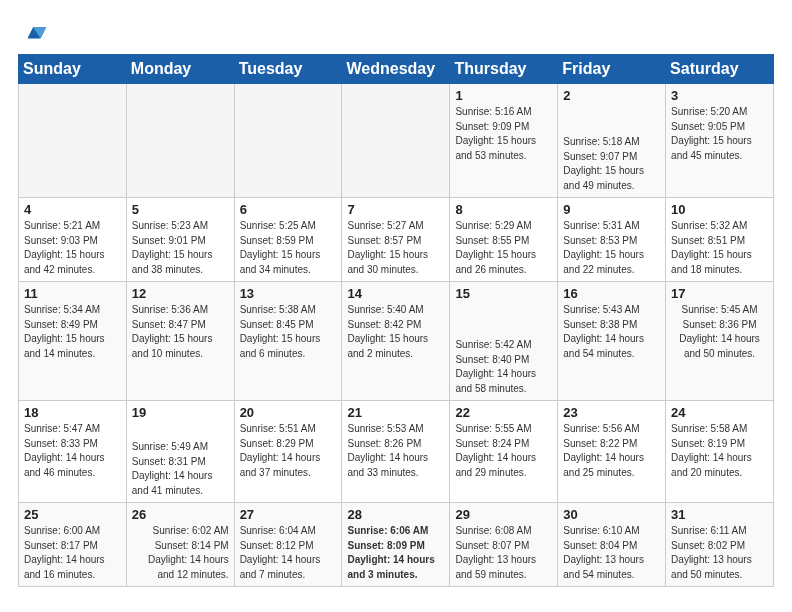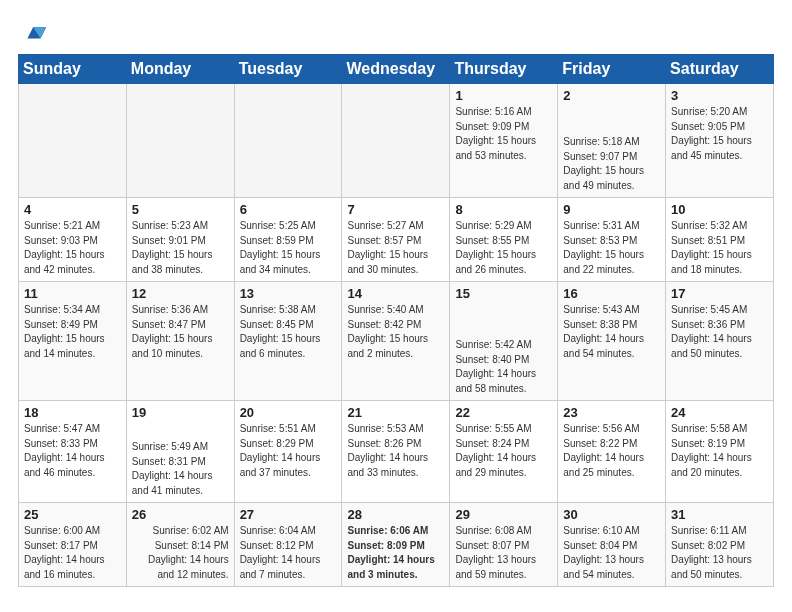--- a/index.html
+++ b/index.html
@@ -250,21 +250,21 @@
           </td>
           <td>
             <div class="day-number">16</div>
             <div class="day-detail" style="white-space: pre-line;">Sunrise: 5:43 AM
 Sunset: 8:38 PM
 Daylight: 14 hours
 and 54 minutes.</div>
           </td>
           <td>
             <div class="day-number">17</div>
-            <div class="day-detail" style="white-space: pre-line;">Sunrise: 5:45 AM
+            <div class="day-detail" style="white-space: pre-line; text-align: center;">Sunrise: 5:45 AM
 Sunset: 8:36 PM
 Daylight: 14 hours
 and 50 minutes.</div>
           </td>
         </tr>
         <tr>
           <td>
             <div class="day-number">18</div>
             <div class="day-detail" style="white-space: pre-line;">Sunrise: 5:47 AM
 Sunset: 8:33 PM

